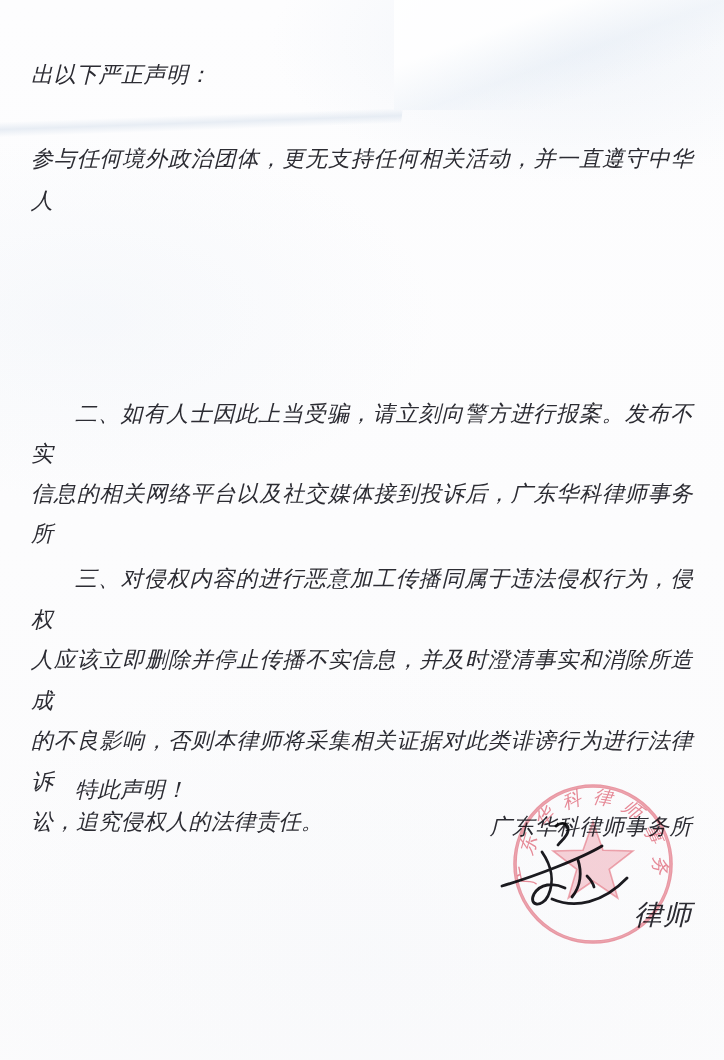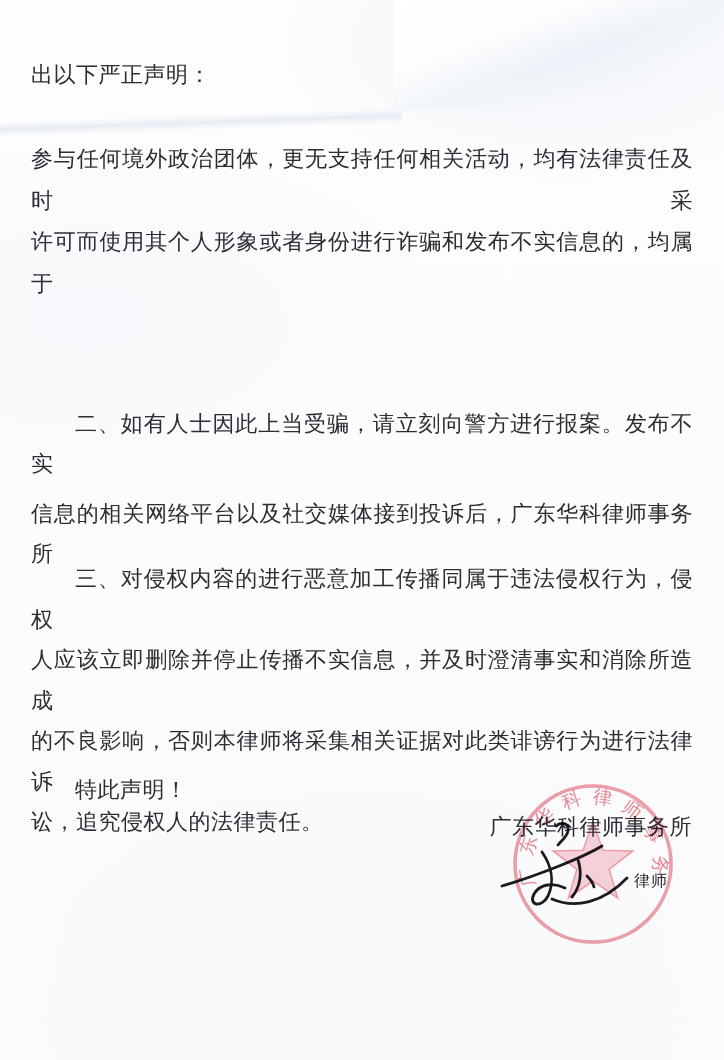--- a/index.html
+++ b/index.html
@@ -8,20 +8,21 @@
     font-family:"Liberation Serif","DejaVu Serif",serif;
     background:#fcfcfd;
   }
   .page{
     position:absolute;inset:0;
     background:
       radial-gradient(420px 200px at 78% 4%, rgba(222,231,242,0.40), rgba(252,252,253,0) 70%),
       radial-gradient(500px 260px at 12% 30%, rgba(230,237,245,0.28), rgba(252,252,253,0) 70%),
       radial-gradient(600px 400px at 50% 90%, rgba(236,240,246,0.20), rgba(252,252,253,0) 75%),
       linear-gradient(#fdfdfe,#fbfbfc);
+    font-style: italic;
   }
   .crease{
     position:absolute;left:-20px;top:88px;width:420px;height:70px;
     background:linear-gradient(172deg, rgba(252,253,255,0) 44%, rgba(214,224,236,0.55) 50%, rgba(252,253,255,0) 56%);
     transform:rotate(6deg);
     pointer-events:none;
   }
   .crease2{
     position:absolute;right:-30px;top:-10px;width:360px;height:120px;
     background:linear-gradient(160deg, rgba(255,255,255,0.9) 30%, rgba(228,236,245,0.35) 52%, rgba(252,252,253,0) 70%);
@@ -32,31 +33,31 @@
     font-size:22px;line-height:41px;letter-spacing:0.5px;
     text-align:justify;text-align-last:justify;
     white-space:normal;
   }
   .line.last{text-align-last:left;}
   .line.indent{text-indent:44px;}
   #intro{top:54px;}
   #para-1{top:138px;}
   #para-1 .line{line-height:41.5px;}
   #para-2{top:394px;}
-  #para-2 .line{line-height:40px;margin-top:10px;}
+  #para-2 .line{line-height:40px;}
   #para-3{top:559px;}
   #para-3 .line{line-height:40.5px;}
   #closing{top:769px;}
   .firm-line{
     position:absolute;right:32px;top:812px;
     font-size:22px;letter-spacing:0.5px;color:#2c2c33;
   }
   .signer-title{
-    position:absolute;left:634px;top:871px;
-    font-size:16px;letter-spacing:1px;color:#2c2c33;text-align:right;
+    position:absolute;left:634px;top:896px;
+    font-size:28px;letter-spacing:1px;color:#2c2c33;text-align:right;
   }
   .date-line{
     position:absolute;right:34px;top:894px;
     font-size:22px;letter-spacing:0.5px;color:#2c2c33;
   }
   .seal{
     position:absolute;left:505px;top:776px;width:176px;height:176px;
     mix-blend-mode:multiply;opacity:0.9;
   }
   .signature{
@@ -69,22 +70,21 @@
 
 <div class="page">
   <div class="crease"></div>
   <div class="crease2"></div>
 
   <div class="body-text" id="intro">
     <div class="line last">出以下严正声明：</div>
   </div>
 
   <div class="body-text" id="para-1">
-    <div class="line">参与任何境外政治团体，更无支持任何相关活动，均有法律责任及时采</div>
-    <div class="line">许可而使用其个人形象或者身份进行诈骗和发布不实信息的，均属于</div>
+    <div class="line">参与任何境外政治团体，更无支持任何相关活动，并一直遵守中华人</div>
   </div>
 
   <div class="body-text" id="para-2">
     <div class="line indent">二、如有人士因此上当受骗，请立刻向警方进行报案。发布不实</div>
     <div class="line">信息的相关网络平台以及社交媒体接到投诉后，广东华科律师事务所</div>
   </div>
 
   <div class="body-text" id="para-3">
     <div class="line indent">三、对侵权内容的进行恶意加工传播同属于违法侵权行为，侵权</div>
     <div class="line">人应该立即删除并停止传播不实信息，并及时澄清事实和消除所造成</div>

